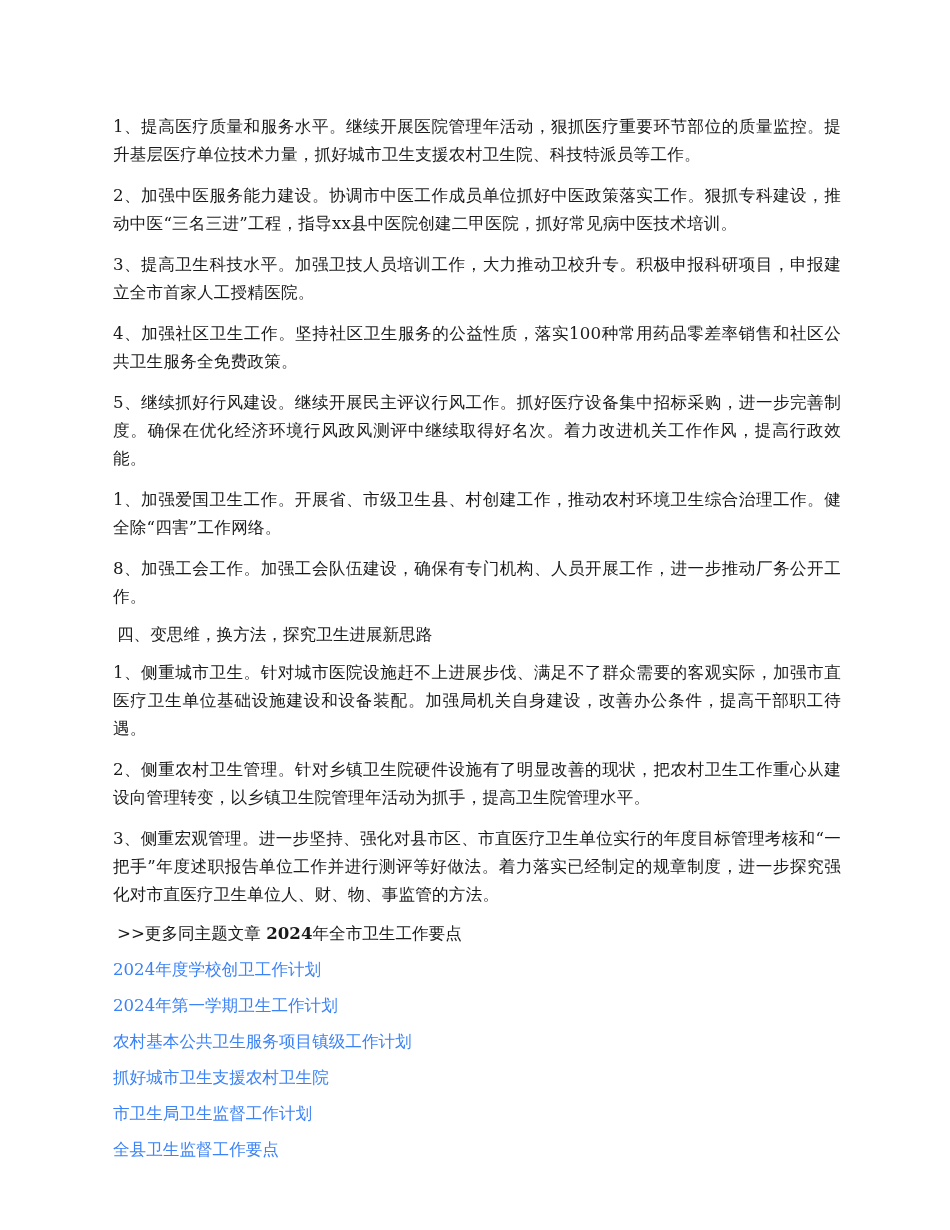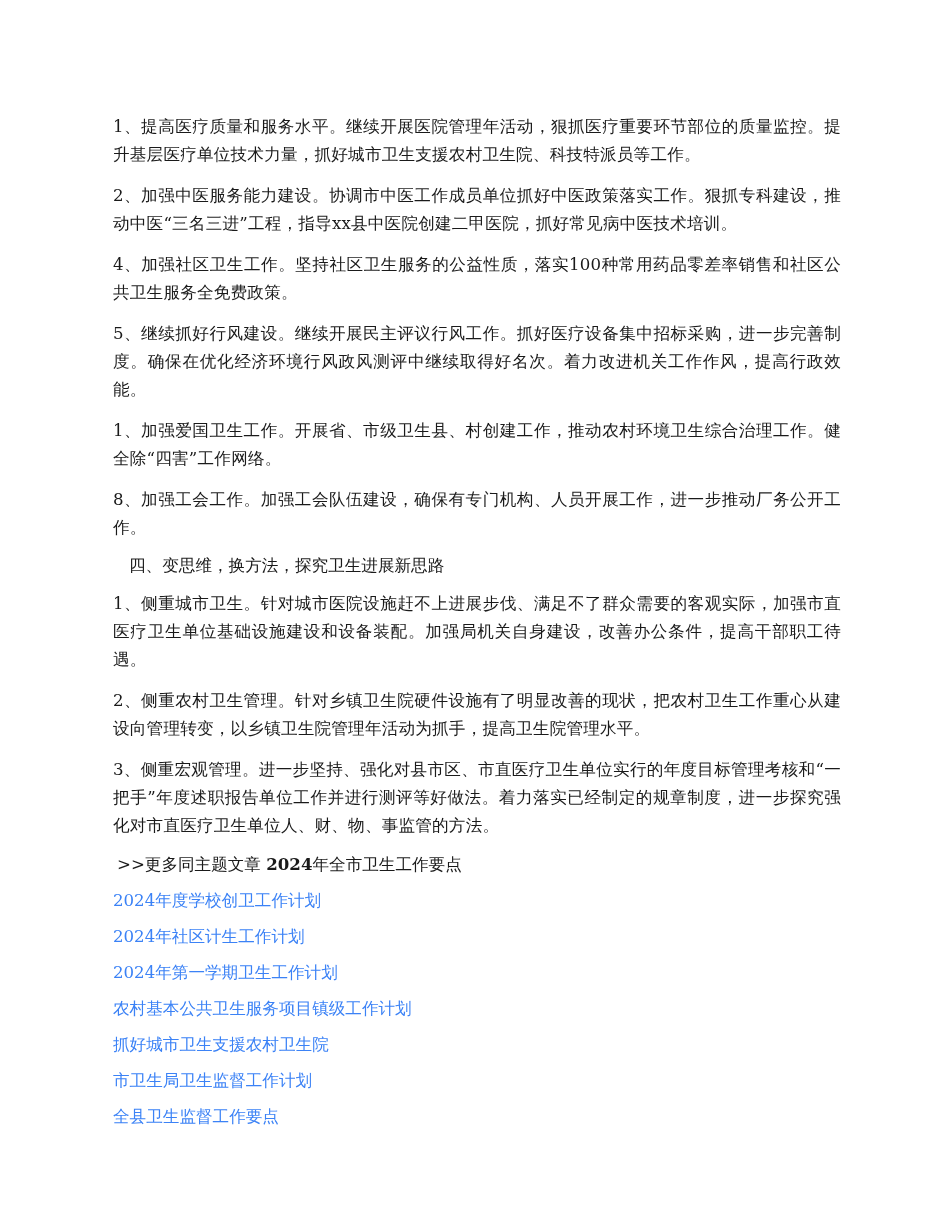--- a/index.html
+++ b/index.html
@@ -25,21 +25,21 @@
       font-size: 16.6px;
       line-height: 28px;
       margin: 0 0 13px 0;
       text-align: justify;
       letter-spacing: 0.2px;
       word-break: break-all;
     }
     .heading {
       font-size: 16.6px;
       line-height: 22px;
-      margin: 0 0 13px 16px;
+      margin: 0 0 13px 4px;
     }
     .more {
       font-size: 16.6px;
       line-height: 22px;
       margin: 0 0 14px 4px;
     }
     .more b { font-weight: bold; }
     .link-item {
       font-size: 16.6px;
       line-height: 22px;
@@ -47,38 +47,38 @@
       color: #3b82f6;
       cursor: pointer;
     }
   </style>
 </head>
 <body>
 
 <div class="page">
   <p class="para">1、提高医疗质量和服务水平。继续开展医院管理年活动，狠抓医疗重要环节部位的质量监控。提升基层医疗单位技术力量，抓好城市卫生支援农村卫生院、科技特派员等工作。</p>
   <p class="para">2、加强中医服务能力建设。协调市中医工作成员单位抓好中医政策落实工作。狠抓专科建设，推动中医“三名三进”工程，指导xx县中医院创建二甲医院，抓好常见病中医技术培训。</p>
+  <p class="para">3、提高卫生科技水平。加强卫技人员培训工作，大力推动卫校升专。积极申报科研项目，申报建立全市首家人工授精医院。</p>
   <p class="para">4、加强社区卫生工作。坚持社区卫生服务的公益性质，落实100种常用药品零差率销售和社区公共卫生服务全免费政策。</p>
   <p class="para">5、继续抓好行风建设。继续开展民主评议行风工作。抓好医疗设备集中招标采购，进一步完善制度。确保在优化经济环境行风政风测评中继续取得好名次。着力改进机关工作作风，提高行政效能。</p>
   <p class="para">1、加强爱国卫生工作。开展省、市级卫生县、村创建工作，推动农村环境卫生综合治理工作。健全除“四害”工作网络。</p>
   <p class="para">8、加强工会工作。加强工会队伍建设，确保有专门机构、人员开展工作，进一步推动厂务公开工作。</p>
 
   <p class="heading">四、变思维，换方法，探究卫生进展新思路</p>
 
   <p class="para">1、侧重城市卫生。针对城市医院设施赶不上进展步伐、满足不了群众需要的客观实际，加强市直医疗卫生单位基础设施建设和设备装配。加强局机关自身建设，改善办公条件，提高干部职工待遇。</p>
   <p class="para">2、侧重农村卫生管理。针对乡镇卫生院硬件设施有了明显改善的现状，把农村卫生工作重心从建设向管理转变，以乡镇卫生院管理年活动为抓手，提高卫生院管理水平。</p>
   <p class="para">3、侧重宏观管理。进一步坚持、强化对县市区、市直医疗卫生单位实行的年度目标管理考核和“一把手”年度述职报告单位工作并进行测评等好做法。着力落实已经制定的规章制度，进一步探究强化对市直医疗卫生单位人、财、物、事监管的方法。</p>
 
   <p class="more">
     <span>&gt;&gt;更多同主题文章</span>
     <b>2024</b><span>年全市卫生工作要点</span>
   </p>
 
   <div>
     <p class="link-item">2024年度学校创卫工作计划</p>
-    <p class="link-item">2024年社区计生工作计划</p>
     <p class="link-item">2024年第一学期卫生工作计划</p>
     <p class="link-item">农村基本公共卫生服务项目镇级工作计划</p>
     <p class="link-item">抓好城市卫生支援农村卫生院</p>
     <p class="link-item">市卫生局卫生监督工作计划</p>
     <p class="link-item">全县卫生监督工作要点</p>
   </div>
 </div>
 
 </body></html>

